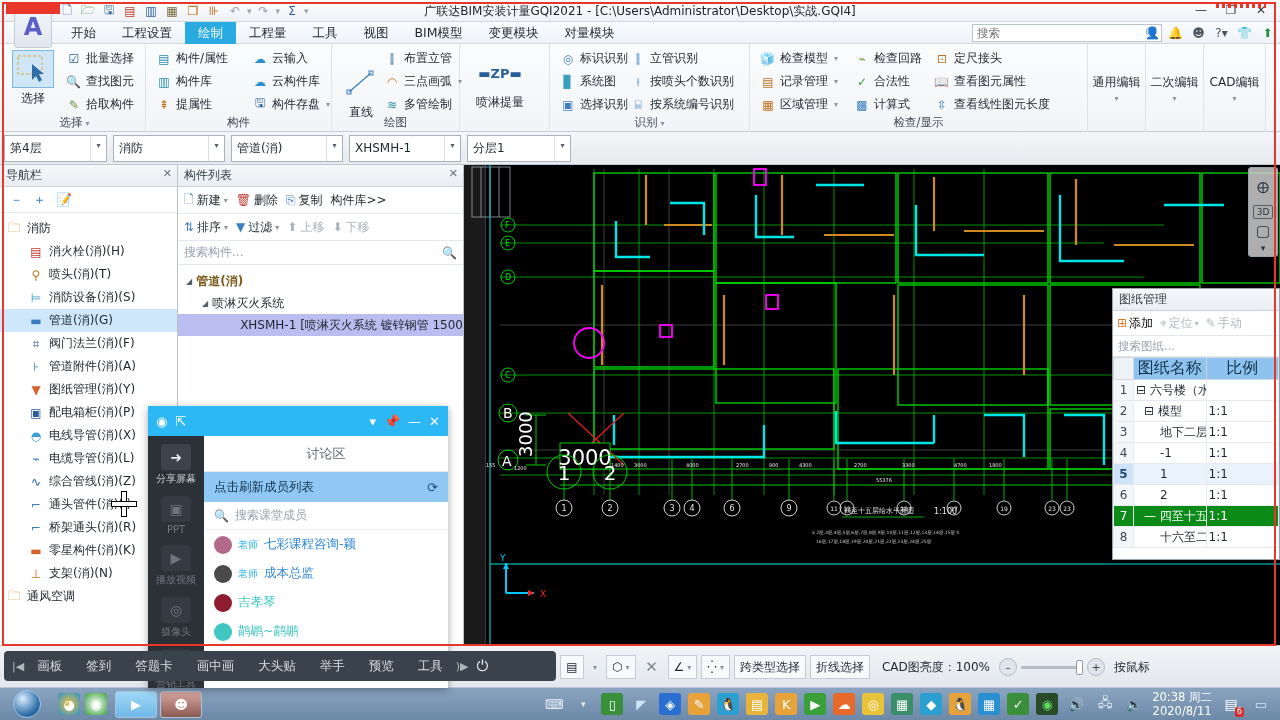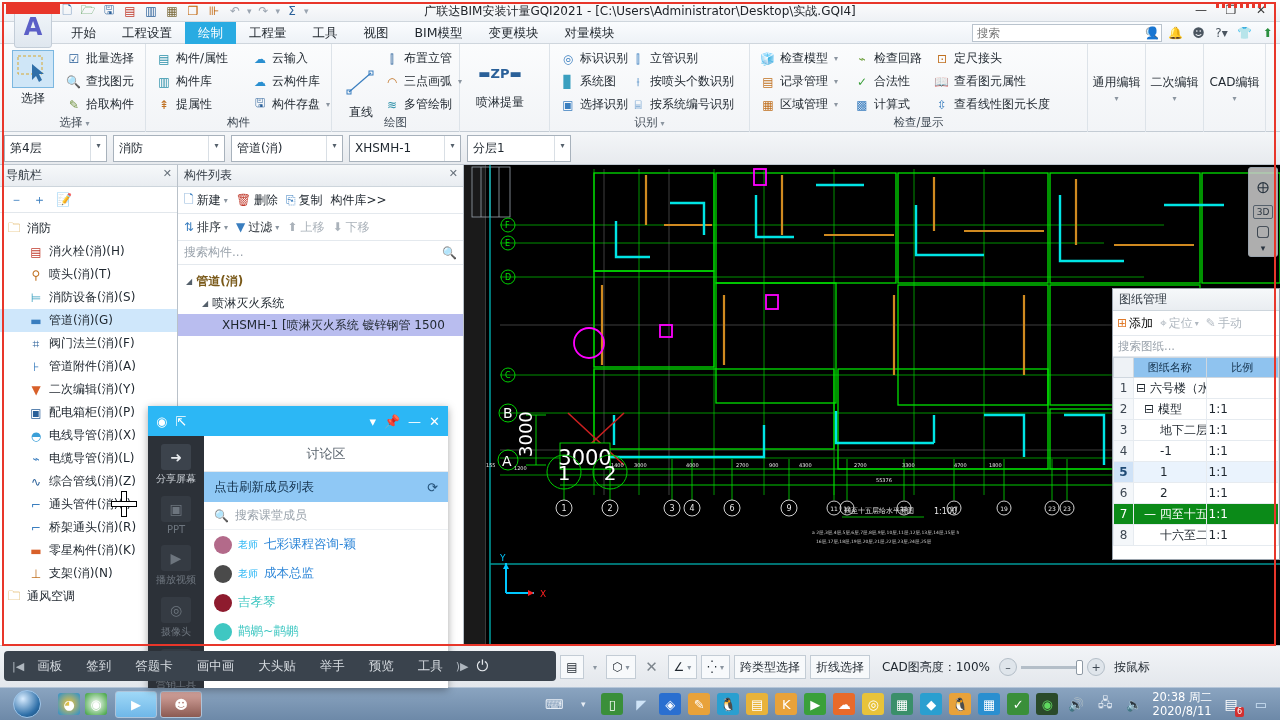--- a/index.html
+++ b/index.html
@@ -162,21 +162,21 @@
   .cl-search {
     height: 24px; border-bottom: 1px solid #e4e9ee; display: flex; align-items: center;
     padding: 0 6px; font-size: 12px; color: #9aa3ac;
   }
   .cl-search .sq { margin-left: auto; color: #3a7ebf; }
   .cl-tree { font-size: 12px; color: #1e262e; padding-top: 5px; }
   .cl-row { height: 22px; display: flex; align-items: center; gap: 4px; white-space: nowrap; }
   .cl-row.l1 { padding-left: 8px; font-weight: bold; color: #7a5a1a; }
   .cl-row.l2 { padding-left: 24px; }
   .cl-row.l3 { padding-left: 44px; }
-  .cl-row.selrow { background: #b9bdef; }
+  .cl-row.selrow { background: #b9bdef; justify-content: flex-end; }
   .tri { font-size: 8px; color: #55606b; }
 
   
   .cad {
     position: absolute; left: 464px; top: 165px; width: 816px; height: 480px;
     background: #000; overflow: hidden;
   }
   .cadrule {
     position: absolute; left: 0; top: 0; width: 22px; height: 480px;
     background: #1a1a1a; border-right: 1px solid #3a3a3a;
@@ -206,21 +206,21 @@
   .dm-tools .tbi { display: flex; align-items: center; gap: 2px; }
   .dm-tools .tbi.dis { color: #b0b8c0; }
   .dm-tools .tbi .ic { color: #e07a2a; font-size: 12px; }
   .dm-tools .tbi.dis .ic { color: #b0b8c0; }
   .dm-search {
     height: 21px; border-bottom: 1px solid #e4e9ee; display: flex; align-items: center;
     padding: 0 5px; font-size: 11.5px; color: #9aa3ac;
   }
   .dm-table { width: 100%; border-collapse: collapse; font-size: 12px; table-layout: fixed; }
   .dm-table th {
-    height: 20px; background: #8fc3ef; color: #14324d; font-weight: normal; font-size: 11px;
+    height: 20px; background: #8fc3ef; color: #14324d; font-weight: normal; font-size: 16px;
     border: 1px solid #cfd7df;
   }
   .dm-table th.idxh { background: #eef2f6; width: 20px; }
   .dm-table td {
     height: 21px; border: 1px solid #e6ebf0; font-size: 12px; color: #1e262e;
     padding: 0 2px; overflow: hidden; white-space: nowrap;
   }
   .dm-table td.idx { width: 20px; text-align: center; background: #f4f7fa; color: #3d4752; }
   .dm-table td.scl { width: 34px; text-align: left; }
   .dm-table tr.rowsel td { background: #eaf3fd; }
@@ -667,21 +667,21 @@
       <div class="nav-row child">
         <span class="nic" style="color:#2a6099">⌗</span>
         <span>阀门法兰(消)(F)</span>
       </div>
       <div class="nav-row child">
         <span class="nic" style="color:#3a7ebf">⊦</span>
         <span>管道附件(消)(A)</span>
       </div>
       <div class="nav-row child">
         <span class="nic" style="color:#d8602a">▼</span>
-        <span>二次编辑(消)(Y)</span>
+        <span>图纸管理(消)(Y)</span>
       </div>
       <div class="nav-row child">
         <span class="nic" style="color:#2a6099">▣</span>
         <span>配电箱柜(消)(P)</span>
       </div>
       <div class="nav-row child">
         <span class="nic" style="color:#3a9fd8">◓</span>
         <span>电线导管(消)(X)</span>
       </div>
       <div class="nav-row child">

